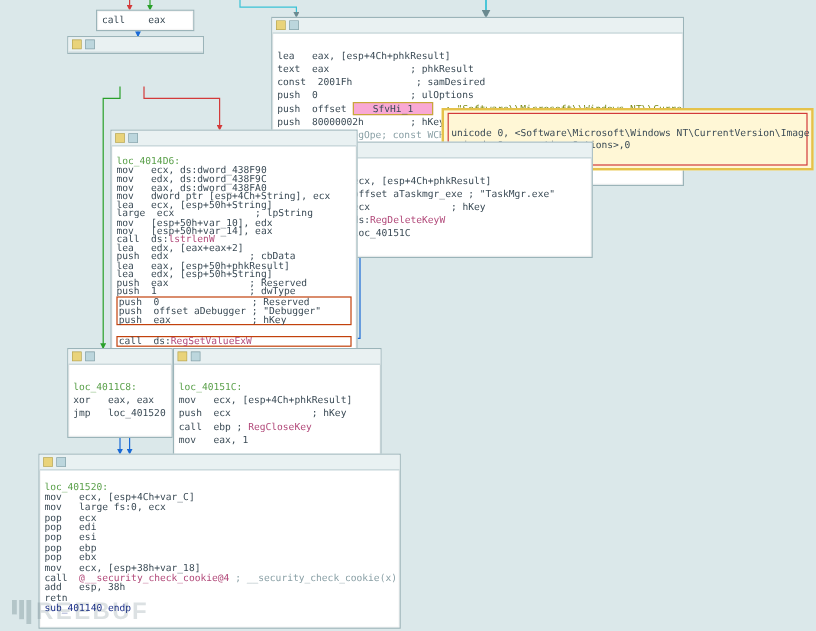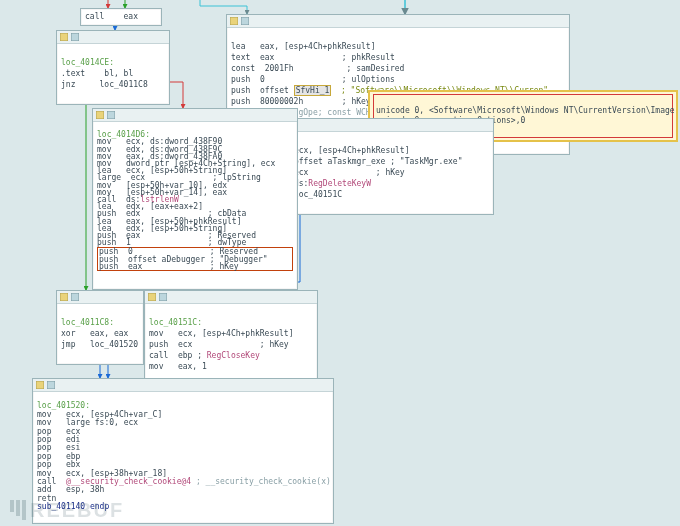--- a/index.html
+++ b/index.html
@@ -70,42 +70,37 @@
 
 <div class="node" style="left:56px;top:30px;width:112px">
   <div class="tb">
     <svg width="8" height="8">
         <rect x="0" y="0" width="8" height="8" fill="#e9d37a" stroke="#b0a050"></rect>
       </svg>
     <svg width="8" height="8">
         <rect x="0" y="0" width="8" height="8" fill="#bcd6dd" stroke="#7a98a0"></rect>
       </svg>
   </div>
-  <div class="body">
-<span class="xref">loc_4014CE:</span>
-<span>.text    bl, bl</span>
-<span>jnz     loc_4011C8</span>
-  </div>
 </div>
 
 <div class="node" style="left:226px;top:14px;width:342px">
   <div class="tb">
     <svg width="8" height="8">
         <rect width="8" height="8" fill="#e9d37a" stroke="#b0a050"></rect>
       </svg>
     <svg width="8" height="8">
         <rect width="8" height="8" fill="#bcd6dd" stroke="#7a98a0"></rect>
       </svg>
   </div>
   <div class="body">
 <span>lea   eax, [esp+4Ch+phkResult]</span>
 <span>text  eax              ; phkResult</span>
 <span>const  2001Fh           ; samDesired</span>
 <span>push  0                ; ulOptions</span>
-<span><span>push  offset </span><span style="background:#e5e5e5;border:1px solid #c7a83a;padding:0 1px">SfvHi_1</span><span class="str">  ; "Software\\Microsoft\\Windows NT\\Curren"...</span></span>
+<span><span>push  offset </span><span style="background:#f9a8d4;border:1px solid #c7a83a;padding:0 16px">SfvHi_1</span><span class="str">  ; "Software\\Microsoft\\Windows NT\\Curren"...</span></span>
 <span>push  80000002h        ; hKey</span>
 <span><span>call  </span><span class="cm">esi ; RegOpe; const WCHAR SfvHi_1</span></span>
 <span><span>test  eax, eax  </span><span class="kw">SfvHi_1:</span><span class="xref">                       ; DATA XREF: sub_401140+248↑o</span></span>
 <span>jz    loc_40151C</span>
   </div>
 </div>
 
 <div class="callout" style="left:368px;top:90px;width:300px">
   <div class="inner">
 <span>unicode 0, &lt;Software\Microsoft\Windows NT\CurrentVersion\Image File E&gt;</span>
@@ -153,20 +148,21 @@
 <span><span>call  ds:</span><span class="fn">lstrlenW</span></span>
 <span>lea   edx, [eax+eax+2]</span>
 <span>push  edx              ; cbData</span>
 <span>lea   eax, [esp+50h+phkResult]</span>
 <span>lea   edx, [esp+50h+String]</span>
 <span>push  eax              ; Reserved</span>
 <span>push  1                ; dwType</span>
 <span class="redbox"><span>push  0                ; Reserved</span>
 <span><span>push  offset aDebugger ; "Debugger"</span></span>
 <span>push  eax              ; hKey</span></span>
+<span class="redbox"><span>call  ds:</span><span class="fn">RegSetValueExW</span></span>
   </div>
 </div>
 
 <div class="node" style="left:56px;top:290px;width:86px">
   <div class="tb">
     <svg width="8" height="8">
         <rect width="8" height="8" fill="#e9d37a" stroke="#b0a050"></rect>
       </svg>
     <svg width="8" height="8">
         <rect width="8" height="8" fill="#bcd6dd" stroke="#7a98a0"></rect>

